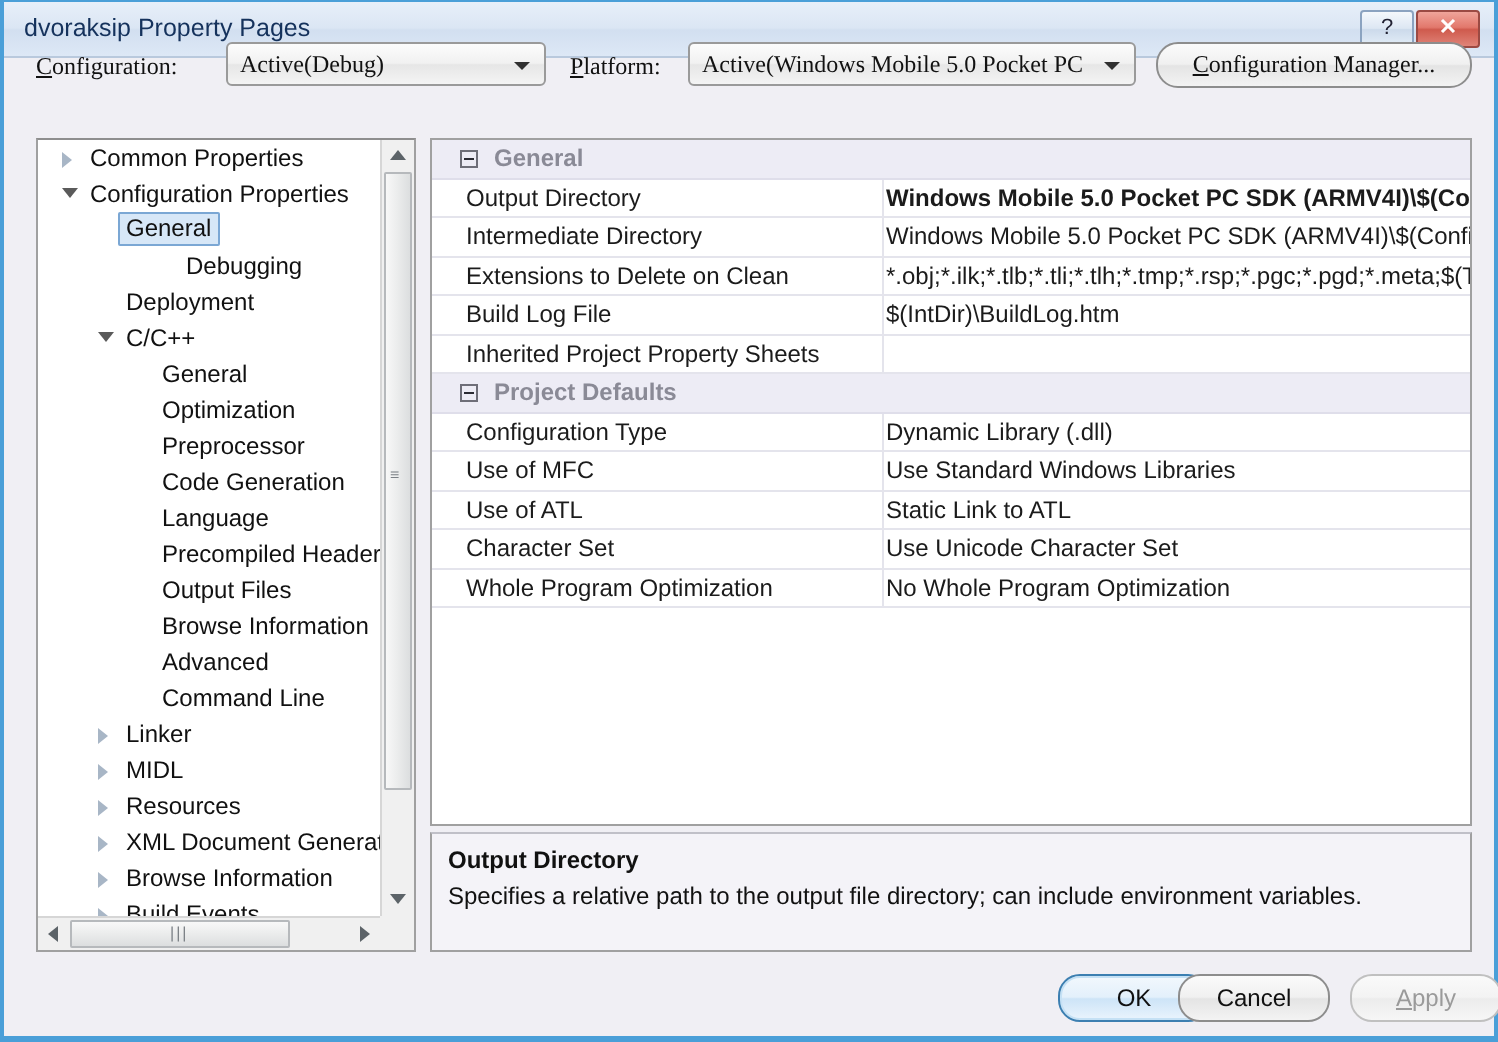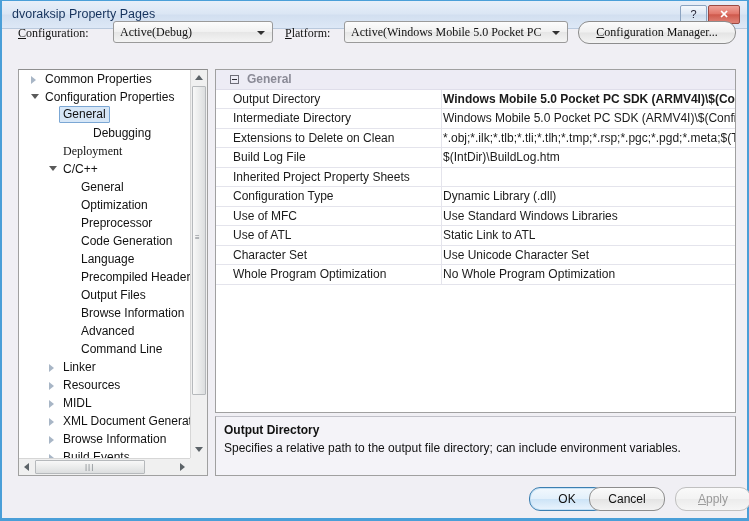--- a/index.html
+++ b/index.html
@@ -309,21 +309,21 @@
             <span class="tglyph expanded" style="left: 12px;"></span>
             <span class="tlabel" style="left: 26px;">Configuration Properties</span>
           </div>
           <div class="tnode sel">
             <span class="tlabel" style="left: 44px;">General</span>
           </div>
           <div class="tnode">
             <span class="tlabel" style="left: 44px; margin-left: 30px;">Debugging</span>
           </div>
           <div class="tnode">
-            <span class="tlabel" style="left: 44px; font-family: Liberation Serif, serif;">Deployment</span>
+            <span class="tlabel" style="left: 44px;">Deployment</span>
           </div>
           <div class="tnode">
             <span class="tglyph expanded" style="left: 30px;"></span>
             <span class="tlabel" style="left: 44px;">C/C++</span>
           </div>
           <div class="tnode">
             <span class="tlabel" style="left: 62px;">General</span>
           </div>
           <div class="tnode">
             <span class="tlabel" style="left: 62px;">Optimization</span>
@@ -351,25 +351,25 @@
           </div>
           <div class="tnode">
             <span class="tlabel" style="left: 62px;">Command Line</span>
           </div>
           <div class="tnode">
             <span class="tglyph collapsed" style="left: 30px;"></span>
             <span class="tlabel" style="left: 44px;">Linker</span>
           </div>
           <div class="tnode">
             <span class="tglyph collapsed" style="left: 30px;"></span>
+            <span class="tlabel" style="left: 44px;">MIDL</span>
+          </div>
+          <div class="tnode">
+            <span class="tglyph collapsed" style="left: 30px;"></span>
             <span class="tlabel" style="left: 44px;">Resources</span>
-          </div>
-          <div class="tnode">
-            <span class="tglyph collapsed" style="left: 30px;"></span>
-            <span class="tlabel" style="left: 44px;">MIDL</span>
           </div>
           <div class="tnode">
             <span class="tglyph collapsed" style="left: 30px;"></span>
             <span class="tlabel" style="left: 44px;">XML Document Generator</span>
           </div>
           <div class="tnode">
             <span class="tglyph collapsed" style="left: 30px;"></span>
             <span class="tlabel" style="left: 44px;">Browse Information</span>
           </div>
           <div class="tnode">
@@ -420,20 +420,24 @@
         <div class="grow">
           <span class="vsplit"></span>
           <span class="pname">Build Log File</span>
           <span class="pval">$(IntDir)\BuildLog.htm</span>
         </div>
         <div class="grow">
           <span class="vsplit"></span>
           <span class="pname">Inherited Project Property Sheets</span>
           <span class="pval"></span>
         </div>
+        <div class="grow cat">
+          <span class="expbox"></span>
+          <span class="pname">Project Defaults</span>
+        </div>
         <div class="grow">
           <span class="vsplit"></span>
           <span class="pname">Configuration Type</span>
           <span class="pval">Dynamic Library (.dll)</span>
         </div>
         <div class="grow">
           <span class="vsplit"></span>
           <span class="pname">Use of MFC</span>
           <span class="pval">Use Standard Windows Libraries</span>
         </div>

